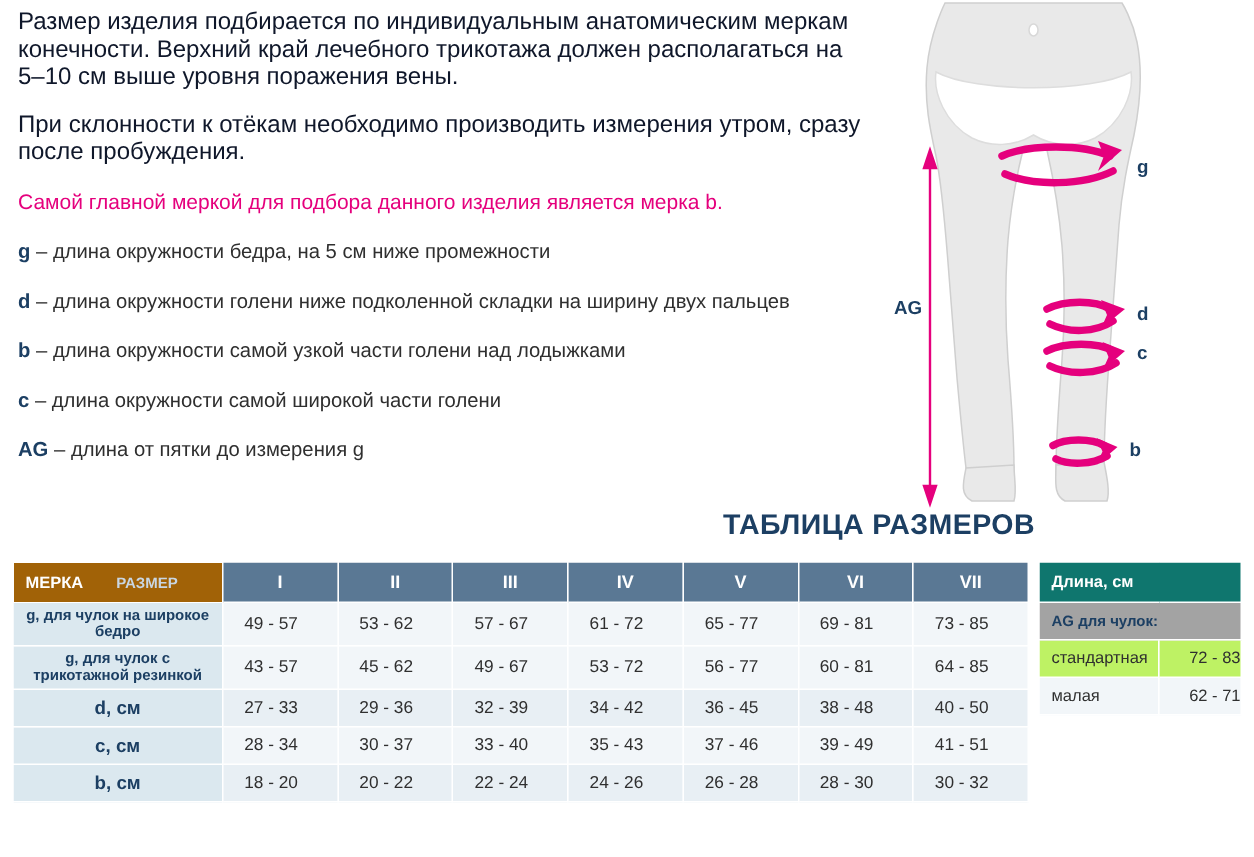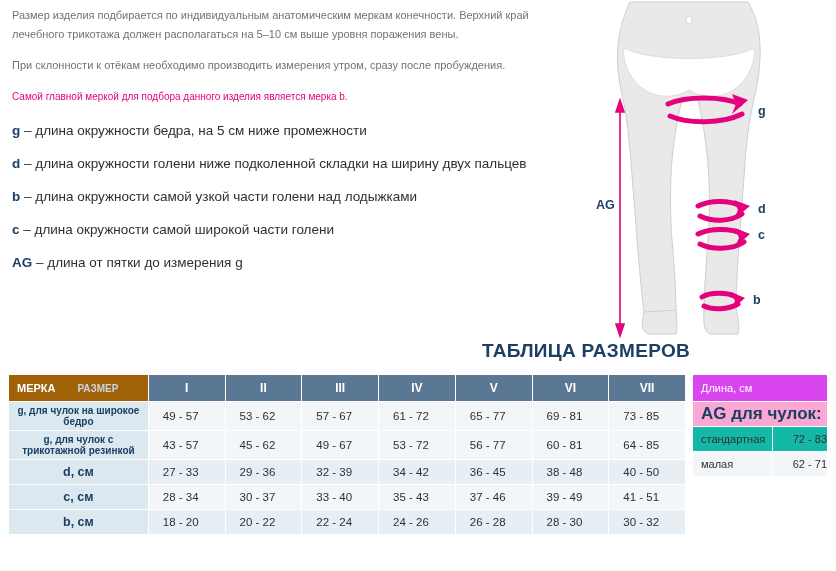--- a/index.html
+++ b/index.html
@@ -21,28 +21,28 @@
     height: 571px;
   }
   
   .text-col {
     position: absolute;
     left: 12px;
     top: 6px;
     width: 570px;
   }
   .para {
-    font-size: 11px;
+    font-size: 16px;
     line-height: 18.5px;
-    color: #737373;
+    color: #0f172a;
     margin: 0 0 13px 0;
   }
   .para.highlight {
     color: #e5007d;
-    font-size: 10px;
+    font-size: 14px;
     margin-bottom: 16px;
   }
   .legend-line {
     font-size: 13.5px;
     line-height: 18px;
     color: #2f2f2f;
     margin: 0 0 15px 0;
   }
   .legend-line .key {
     font-weight: bold;
@@ -155,43 +155,43 @@
     left: 692px;
     top: 374px;
     width: 136px;
   }
   .side-table th, .side-table td {
     border: 1px solid #ffffff;
     padding: 0;
     vertical-align: middle;
   }
   .side-table thead th {
-    background: #d946ef;
+    background: #0f766e;
     color: #ffffff;
     font-size: 11px;
-    font-weight: normal;
+    font-weight: bold;
     height: 26px;
     text-align: left;
     padding-left: 8px;
   }
   .side-table td {
     background: #f2f6f9;
     font-size: 11px;
     color: #2f2f2f;
     height: 24px;
     padding-left: 8px;
   }
   .side-table td.head-cell {
-    background: #f9a8d4;
-    font-weight: bold;
-    color: #1c3f63;
-    font-size: 17px;
+    background: #a3a3a3;
+    font-weight: bold;
+    color: #1c3f63;
+    font-size: 10px;
   }
   .side-table tr.alt td {
-    background: #14b8a6;
+    background: #bef264;
   }
   .side-table td.num {
     text-align: right;
     padding-left: 6px;
     width: 48px;
   }
 </style>
 </head>
 <body>
 

